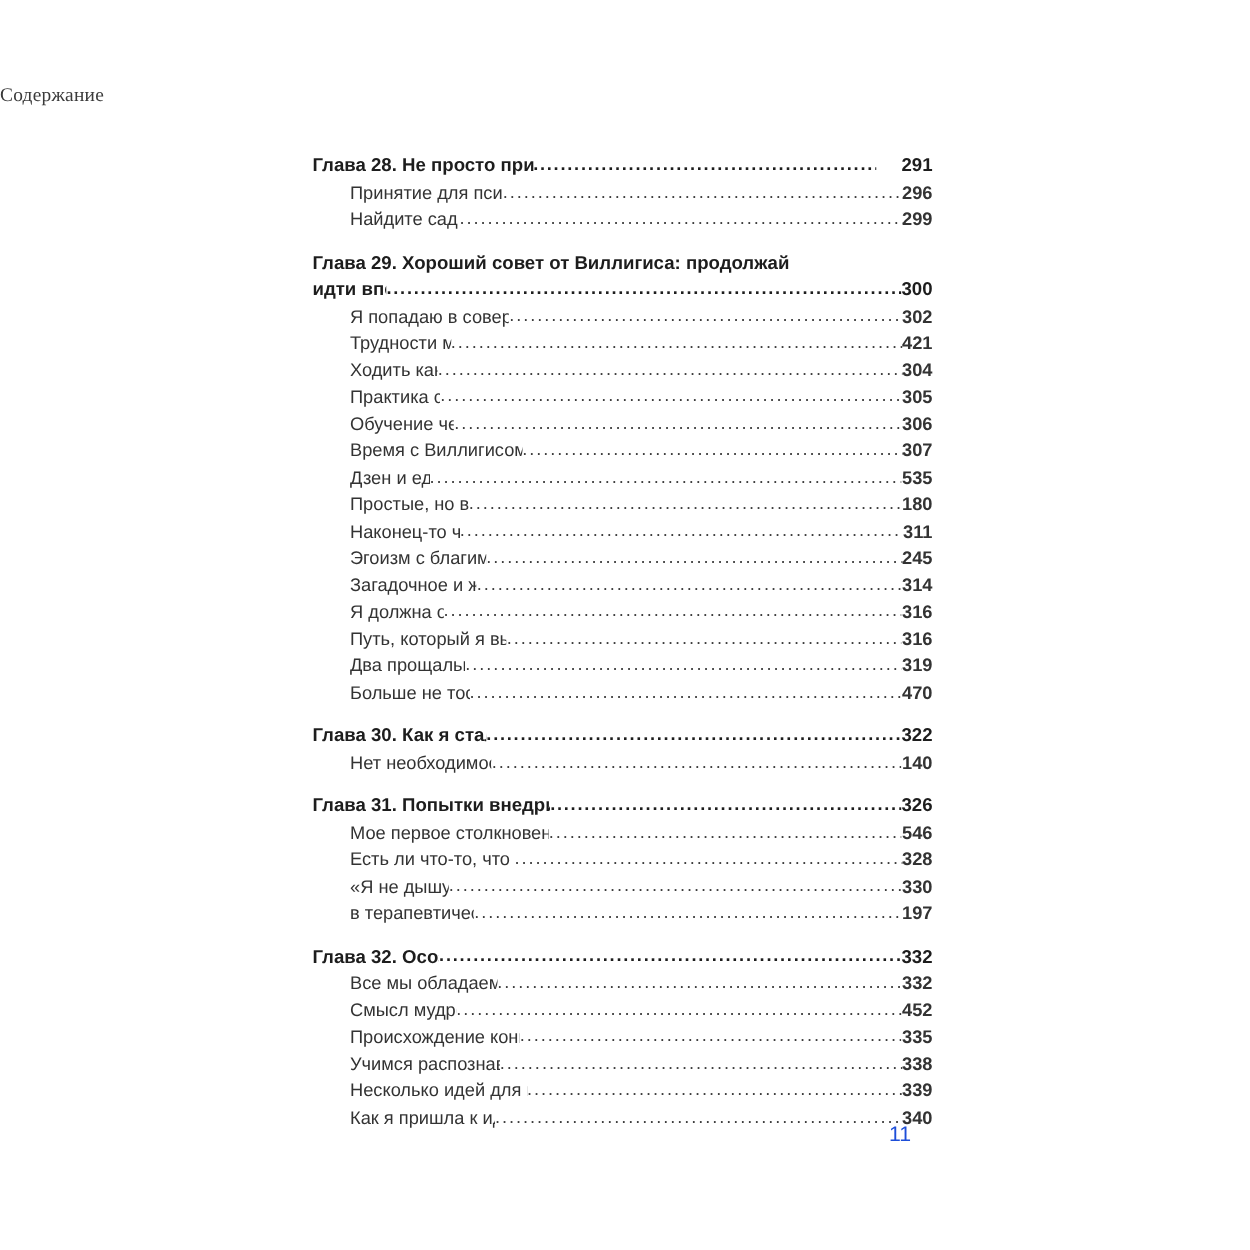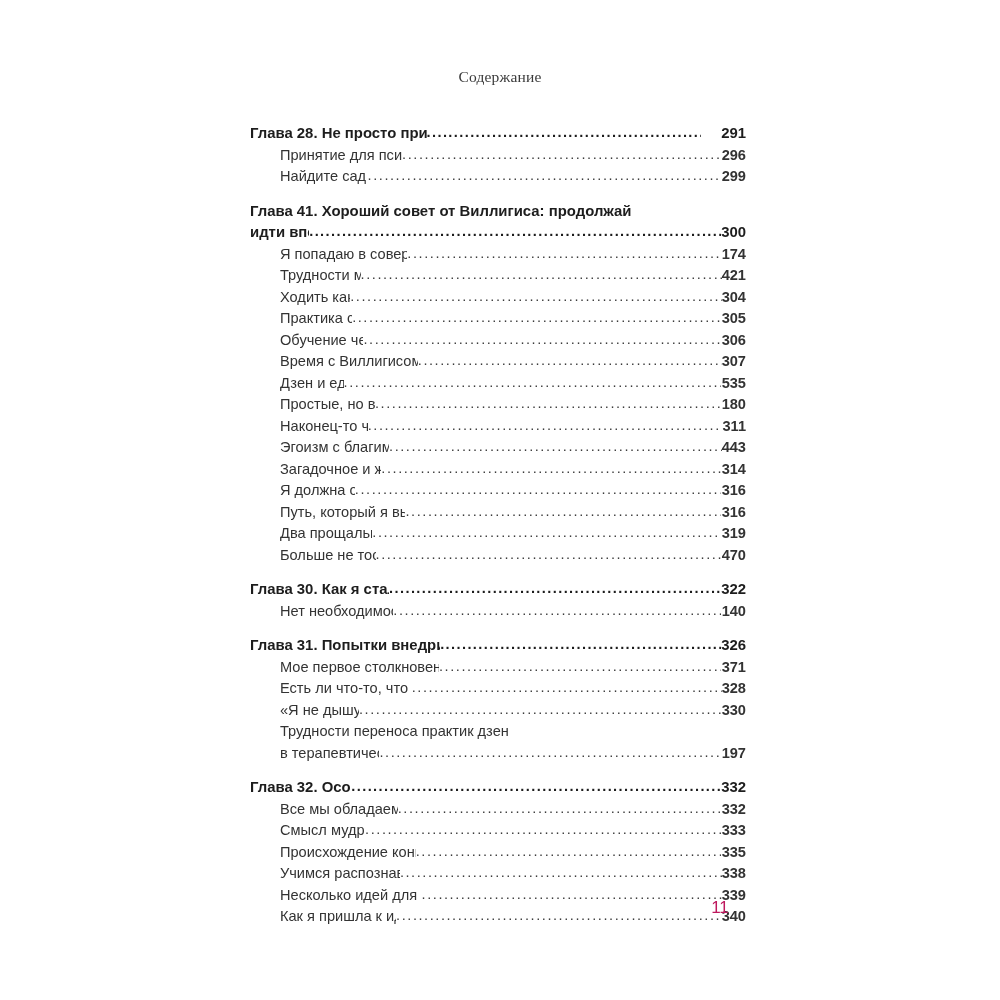--- a/index.html
+++ b/index.html
@@ -24,21 +24,20 @@
     background: #ffffff;
     box-sizing: border-box;
   }
 
   
   .running-head {
     position: absolute;
     top: 68px;
     left: 0;
     width: 1000px;
-    text-align: center;
     font-family: "Liberation Serif", "DejaVu Serif", serif;
     font-size: 15.5px;
     color: #3a3a3a;
     letter-spacing: 0.2px;
   }
 
   
   .toc {
     position: absolute;
     top: 123px;
@@ -112,21 +111,21 @@
   .gap-md .pageno { padding-left: 4px; margin-left: 16px; }
 
   
   .folio {
     position: absolute;
     left: 690px;
     top: 898px;
     width: 60px;
     text-align: center;
     font-size: 17px;
-    color: #be185d;
+    color: #1d4ed8;
     font-family: "Liberation Sans", sans-serif;
   }
 </style>
 </head>
 <body>
 
 <div class="page">
 
   <div class="running-head">Содержание</div>
 
@@ -143,31 +142,31 @@
           <span class="pageno">296</span>
         </div>
         <div class="entry sub">
           <span class="title">Найдите сад тюльпанов </span>
           <span class="leader"></span>
           <span class="pageno">299</span>
         </div>
       </div>
       <div class="group">
         <div class="entry chapter nodots">
-          <span class="title">Глава 41. Хороший совет от Виллигиса: продолжай</span>
+          <span class="title">Глава 29. Хороший совет от Виллигиса: продолжай</span>
         </div>
         <div class="entry chapter">
           <span class="title">идти вперед</span>
           <span class="leader"></span>
           <span class="pageno">300</span>
         </div>
         <div class="entry sub">
           <span class="title">Я попадаю в совершенно другую среду </span>
           <span class="leader"></span>
-          <span class="pageno">174</span>
+          <span class="pageno">302</span>
         </div>
         <div class="entry sub">
           <span class="title">Трудности медитации </span>
           <span class="leader"></span>
           <span class="pageno">421</span>
         </div>
         <div class="entry sub">
           <span class="title">Ходить как буйвол </span>
           <span class="leader"></span>
           <span class="pageno">304</span>
@@ -198,21 +197,21 @@
           <span class="pageno">180</span>
         </div>
         <div class="entry sub gap-sm">
           <span class="title">Наконец-то часть семьи </span>
           <span class="leader"></span>
           <span class="pageno">311</span>
         </div>
         <div class="entry sub">
           <span class="title">Эгоизм с благими намерениями </span>
           <span class="leader"></span>
-          <span class="pageno">443</span>
+          <span class="pageno">245</span>
         </div>
         <div class="entry sub gap-sm">
           <span class="title">Загадочное и жуткое чувство</span>
           <span class="leader"></span>
           <span class="pageno">314</span>
         </div>
         <div class="entry sub gap-sm">
           <span class="title">Я должна отпустить</span>
           <span class="leader"></span>
           <span class="pageno">316</span>
@@ -247,34 +246,31 @@
       </div>
       <div class="group">
         <div class="entry chapter">
           <span class="title">Глава 31. Попытки внедрить дзен в клиническую практику </span>
           <span class="leader"></span>
           <span class="pageno">326</span>
         </div>
         <div class="entry sub gap-sm">
           <span class="title">Мое первое столкновение с мужским доминированием </span>
           <span class="leader"></span>
-          <span class="pageno">371</span>
+          <span class="pageno">546</span>
         </div>
         <div class="entry sub">
           <span class="title">Есть ли что-то, что можно побеспокоить? </span>
           <span class="leader"></span>
           <span class="pageno">328</span>
         </div>
         <div class="entry sub">
           <span class="title">«Я не дышу, Марша»</span>
           <span class="leader"></span>
           <span class="pageno">330</span>
-        </div>
-        <div class="entry sub nodots">
-          <span class="title">Трудности переноса практик дзен</span>
         </div>
         <div class="entry sub">
           <span class="title">в терапевтическую практику</span>
           <span class="leader"></span>
           <span class="pageno">197</span>
         </div>
       </div>
       <div class="group">
         <div class="entry chapter gap-sm">
           <span class="title">Глава 32. Осознанность </span>
@@ -282,21 +278,21 @@
           <span class="pageno">332</span>
         </div>
         <div class="entry sub gap-sm">
           <span class="title">Все мы обладаем мудрым разумом</span>
           <span class="leader"></span>
           <span class="pageno">332</span>
         </div>
         <div class="entry sub">
           <span class="title">Смысл мудрого разума </span>
           <span class="leader"></span>
-          <span class="pageno">333</span>
+          <span class="pageno">452</span>
         </div>
         <div class="entry sub gap-sm">
           <span class="title">Происхождение концепции мудрого разума</span>
           <span class="leader"></span>
           <span class="pageno">335</span>
         </div>
         <div class="entry sub">
           <span class="title">Учимся распознавать мудрый разум</span>
           <span class="leader"></span>
           <span class="pageno">338</span>

